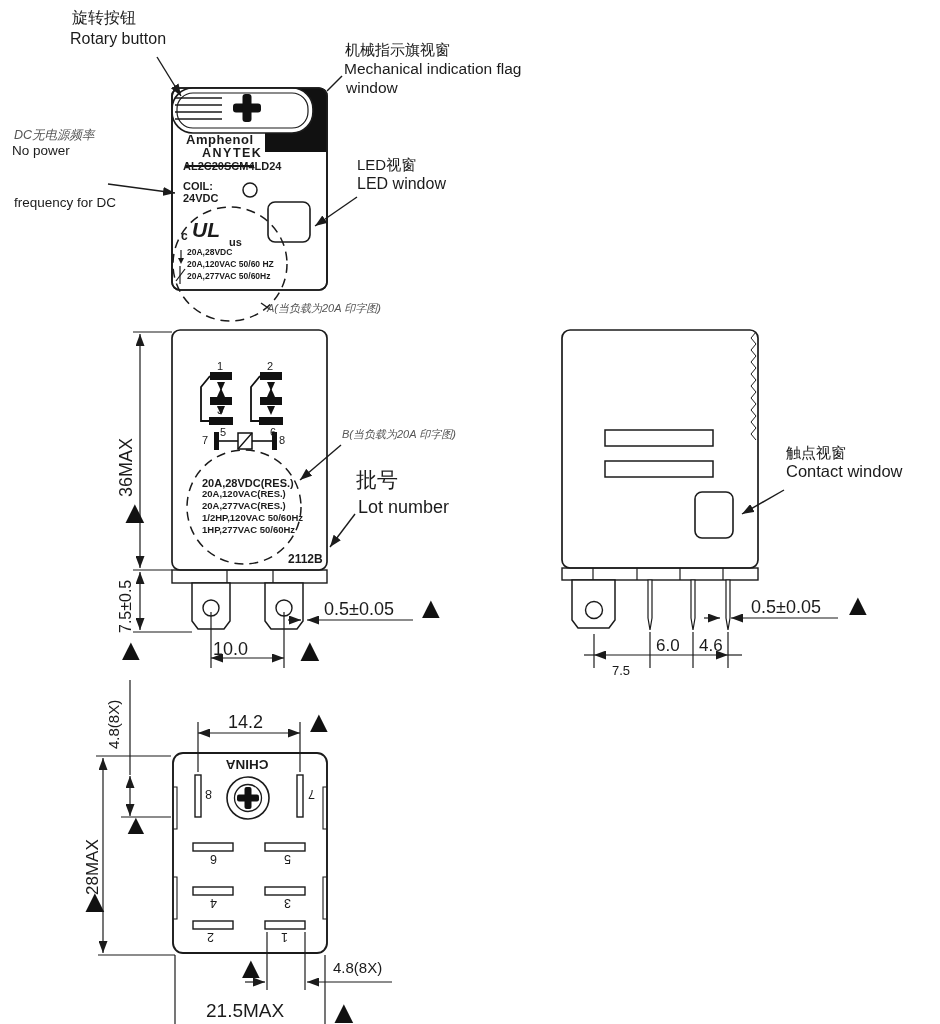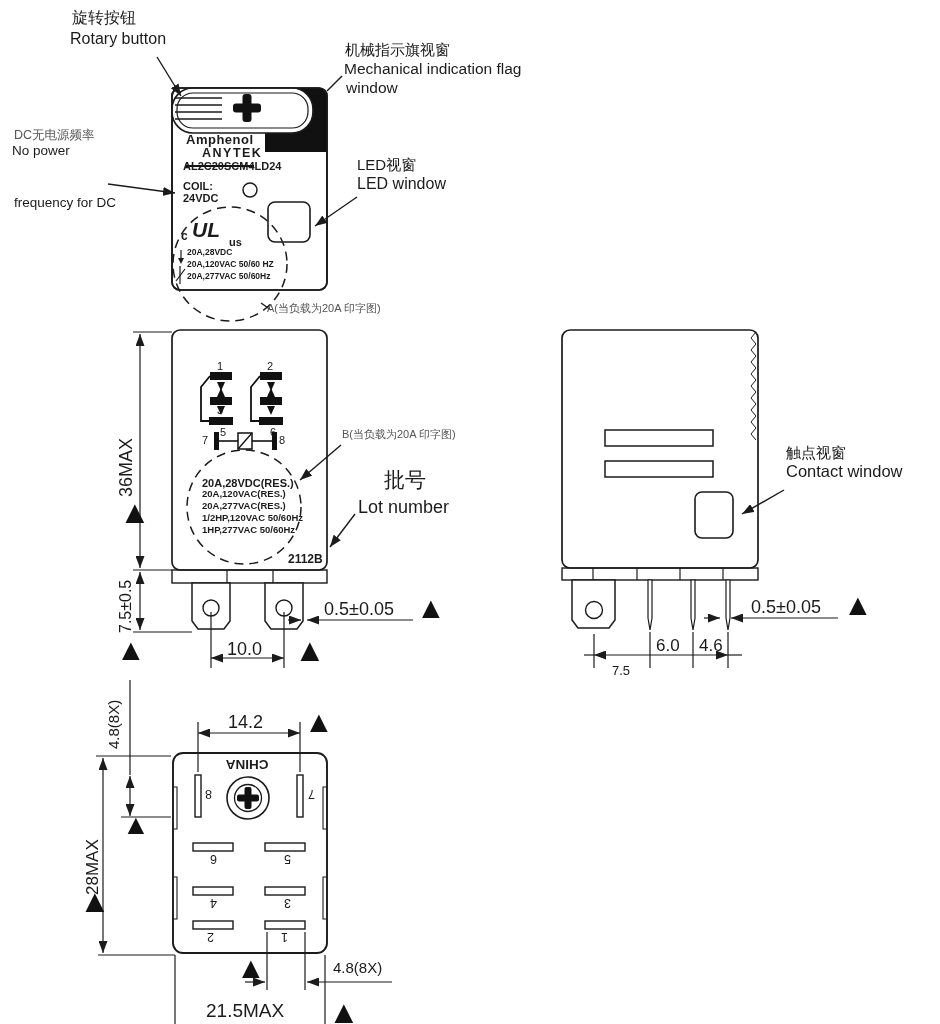--- a/index.html
+++ b/index.html
@@ -1,21 +1,21 @@
 <!DOCTYPE html>
 <html><head>
 <meta charset="utf-8">
 <style>
   html,body{margin:0;padding:0;background:#fff;}
   #canvas{position:relative;width:940px;height:1024px;background:#fff;overflow:hidden;
           font-family:"Liberation Sans",sans-serif;color:#1b1b1b;}
   svg{position:absolute;left:0;top:0;}
   .t{position:absolute;white-space:nowrap;color:#1b1b1b;line-height:1.15;}
   .b{font-weight:bold;}
-  .gray{color:#555;}
+  .gray{color:#555;font-style:italic;}
   .rot{transform:rotate(-90deg);transform-origin:0 0;}
   .r180{transform:rotate(180deg);text-align:center;}
   .tri{line-height:0.9;color:#111;}
   .underl{border-bottom:2px solid #111;padding-bottom:17px;}
 </style>
 </head>
 <body>
 
 <div id="canvas">
 
@@ -193,21 +193,21 @@
   <div class="t gray" style="left:14px;top:128px;font-size:12.5px;">DC无电源频率</div>
   <div class="t" style="left:12px;top:143px;font-size:13.5px;">No power</div>
   <div class="t" style="left:14px;top:158px;font-size:13.5px;margin-top:37px;">frequency for DC</div>
 
   <div class="t" style="left:357px;top:156px;font-size:15px;">LED视窗</div>
   <div class="t" style="left:357px;top:175px;font-size:16px;">LED window</div>
 
   <div class="t gray" style="left:267px;top:302px;font-size:11px;">A(当负载为20A 印字图)</div>
   <div class="t gray" style="left:342px;top:428px;font-size:11px;">B(当负载为20A 印字图)</div>
 
-  <div class="t" style="left:356px;top:468px;font-size:21px;margin-left:28px;">批号</div>
+  <div class="t" style="left:356px;top:468px;font-size:21px;">批号</div>
   <div class="t" style="left:358px;top:497px;font-size:18px;">Lot number</div>
 
   <div class="t" style="left:786px;top:444px;font-size:15px;">触点视窗</div>
   <div class="t" style="left:786px;top:462px;font-size:16.5px;">Contact window</div>
 
   <div class="t b underl" style="left:186px;top:133px;font-size:13px;letter-spacing:.5px;">Amphenol</div>
   <div class="t b" style="left:202px;top:146px;font-size:12.5px;letter-spacing:1.5px;">ANYTEK</div>
   <div class="t b" style="left:183px;top:160px;font-size:11px;">AL2C20SCM4LD24</div>
   <div class="t b" style="left:183px;top:180px;font-size:11px;">COIL:</div>
   <div class="t b" style="left:183px;top:192px;font-size:11px;">24VDC</div>
@@ -239,21 +239,21 @@
   <div class="t r180" style="left:207px;top:852px;width:13px;font-size:12.5px;">6</div>
   <div class="t r180" style="left:281px;top:852px;width:13px;font-size:12.5px;">5</div>
   <div class="t r180" style="left:207px;top:896px;width:13px;font-size:12.5px;">4</div>
   <div class="t r180" style="left:281px;top:896px;width:13px;font-size:12.5px;">3</div>
   <div class="t r180" style="left:204px;top:930px;width:13px;font-size:12.5px;">2</div>
   <div class="t r180" style="left:278px;top:930px;width:13px;font-size:12.5px;">1</div>
 
   <div class="t rot" style="left:116px;top:497px;font-size:18px;">36MAX</div>
   <div class="t rot" style="left:117px;top:633px;font-size:16px;">7.5±0.5</div>
   <div class="t" style="left:324px;top:599px;font-size:18px;">0.5±0.05</div>
-  <div class="t" style="left:227px;top:639px;font-size:18px;">10.0</div>
+  <div class="t" style="left:213px;top:639px;font-size:18px;">10.0</div>
   <div class="t" style="left:751px;top:597px;font-size:18px;">0.5±0.05</div>
   <div class="t" style="left:612px;top:664px;font-size:13px;">7.5</div>
   <div class="t" style="left:656px;top:636px;font-size:17px;">6.0</div>
   <div class="t" style="left:699px;top:636px;font-size:17px;">4.6</div>
   <div class="t" style="left:228px;top:712px;font-size:18px;">14.2</div>
   <div class="t rot" style="left:105px;top:749px;font-size:15px;">4.8(8X)</div>
   <div class="t rot" style="left:83px;top:895px;font-size:17px;">28MAX</div>
   <div class="t" style="left:333px;top:959px;font-size:15px;">4.8(8X)</div>
   <div class="t" style="left:206px;top:1000px;font-size:19px;">21.5MAX</div>
 

